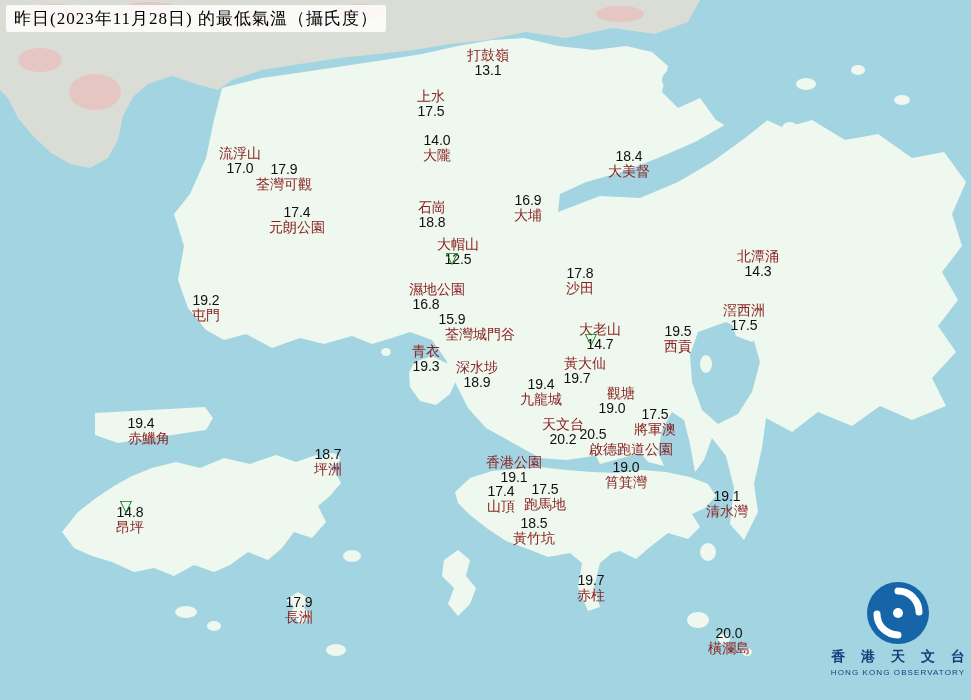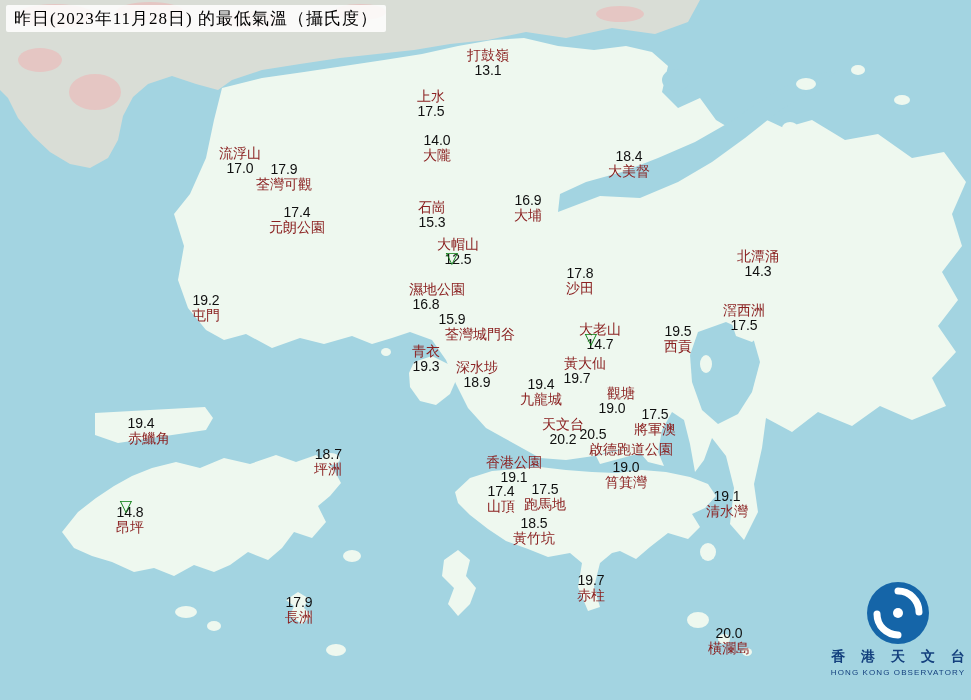--- a/index.html
+++ b/index.html
@@ -143,21 +143,21 @@
       <div class="station" style="left: 629px; top: 149px;">
         <div class="stemp">18.4</div>
         <div class="sname">大美督</div>
       </div>
       <div class="station" style="left: 528px; top: 193px;">
         <div class="stemp">16.9</div>
         <div class="sname">大埔</div>
       </div>
       <div class="station" style="left: 390px; top: 200px; margin-left: 42px;">
         <div class="sname">石崗</div>
-        <div class="stemp">15.3</div>
+        <div class="stemp">18.8</div>
       </div>
       <div class="station" style="left: 297px; top: 205px;">
         <div class="stemp">17.4</div>
         <div class="sname">元朗公園</div>
       </div>
       <div class="station" style="left: 458px; top: 237px;">
         <div class="sname">大帽山</div>
         <div class="stemp">12.5</div>
       </div>
       <div class="station" style="left: 758px; top: 249px;">
@@ -221,21 +221,21 @@
         <div class="stemp">20.2</div>
       </div>
       <div class="station" style="left: 631px; top: 427px; text-align: center;">
         <div class="stemp" style="transform: translateX(-38px);">20.5</div>
         <div class="sname">啟德跑道公園</div>
       </div>
       <div class="station" style="left: 149px; top: 416px;">
         <div class="stemp" style="transform: translateX(-8px);">19.4</div>
         <div class="sname">赤鱲角</div>
       </div>
-      <div class="station" style="left: 328px; top: 447px; text-align: right;">
+      <div class="station" style="left: 328px; top: 447px;">
         <div class="stemp">18.7</div>
         <div class="sname">坪洲</div>
       </div>
       <div class="station" style="left: 514px; top: 455px;">
         <div class="sname">香港公園</div>
         <div class="stemp">19.1</div>
       </div>
       <div class="station" style="left: 626px; top: 460px;">
         <div class="stemp">19.0</div>
         <div class="sname">筲箕灣</div>

